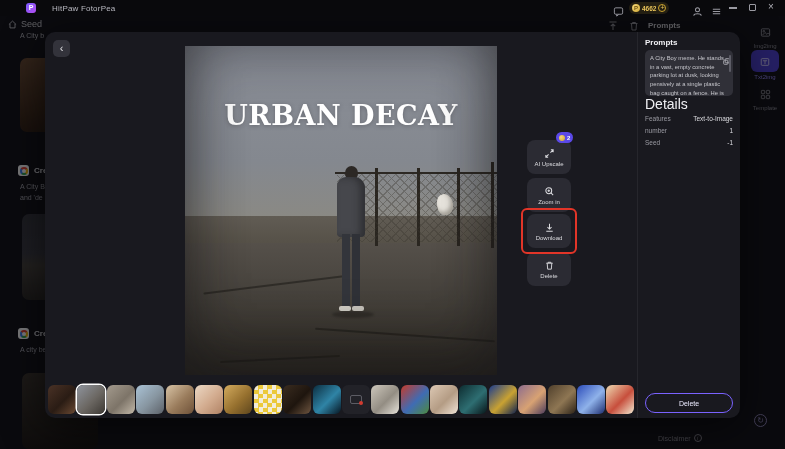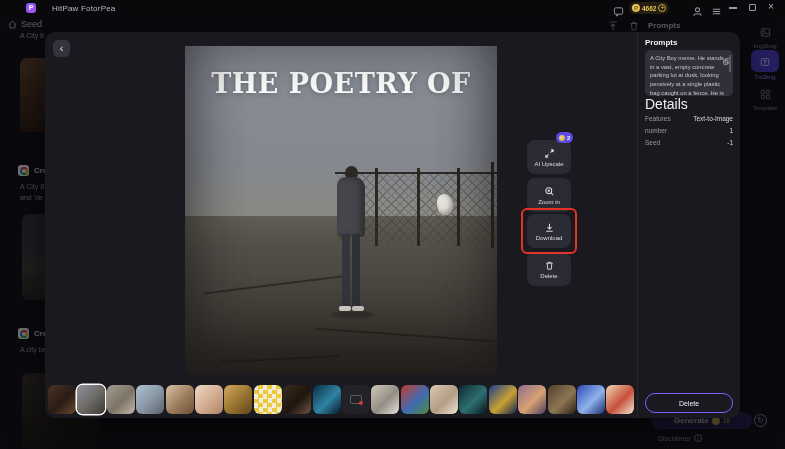--- a/index.html
+++ b/index.html
@@ -253,25 +253,20 @@
     <div class="rsb-item" style="top:70px;">
       <svg viewBox="0 0 12 12" fill="none" stroke="currentColor" stroke-width="1">
           <rect x="1.5" y="1.5" width="3.6" height="3.6" rx=".8"></rect>
           <rect x="6.9" y="1.5" width="3.6" height="3.6" rx=".8"></rect>
           <rect x="1.5" y="6.9" width="3.6" height="3.6" rx=".8"></rect>
           <rect x="6.9" y="6.9" width="3.6" height="3.6" rx=".8"></rect>
         </svg>
       <span class="rsb-lbl">Template</span>
     </div>
 
-    <div class="gen-btn">
-      <span class="gen-lbl">Generate</span>
-      <span class="gen-coin"></span>
-      <span class="gen-cost">16</span>
-    </div>
     <div class="regen">↻</div>
     <div class="disclaimer">
       <span class="disc-lbl">Disclaimer</span>
       <span class="info-ico">i</span>
     </div>
   </div>
 
   <div class="overlay"></div>
 
   <div class="modal">
@@ -294,21 +289,22 @@
       <div class="man">
         <div class="man-shadow"></div>
         <div class="man-head"></div>
         <div class="man-hoodie"></div>
         <div class="man-leg-l"></div>
         <div class="man-leg-r"></div>
         <div class="man-shoe-l"></div>
         <div class="man-shoe-r"></div>
       </div>
       <div class="hero-title">
-        <span>THE POETRY OF</span><br>
+        <br>
+        <span>URBAN DECAY</span>
       </div>
       <div class="hero-vignette"></div>
     </div>
 
     <div class="upscale-badge">
       <span class="coin"></span>
       <span class="badge-num">2</span>
     </div>
     <button class="act-btn" style="top:108px;">
       <svg viewBox="0 0 12 12" fill="none" stroke="currentColor" stroke-width="1.1">

